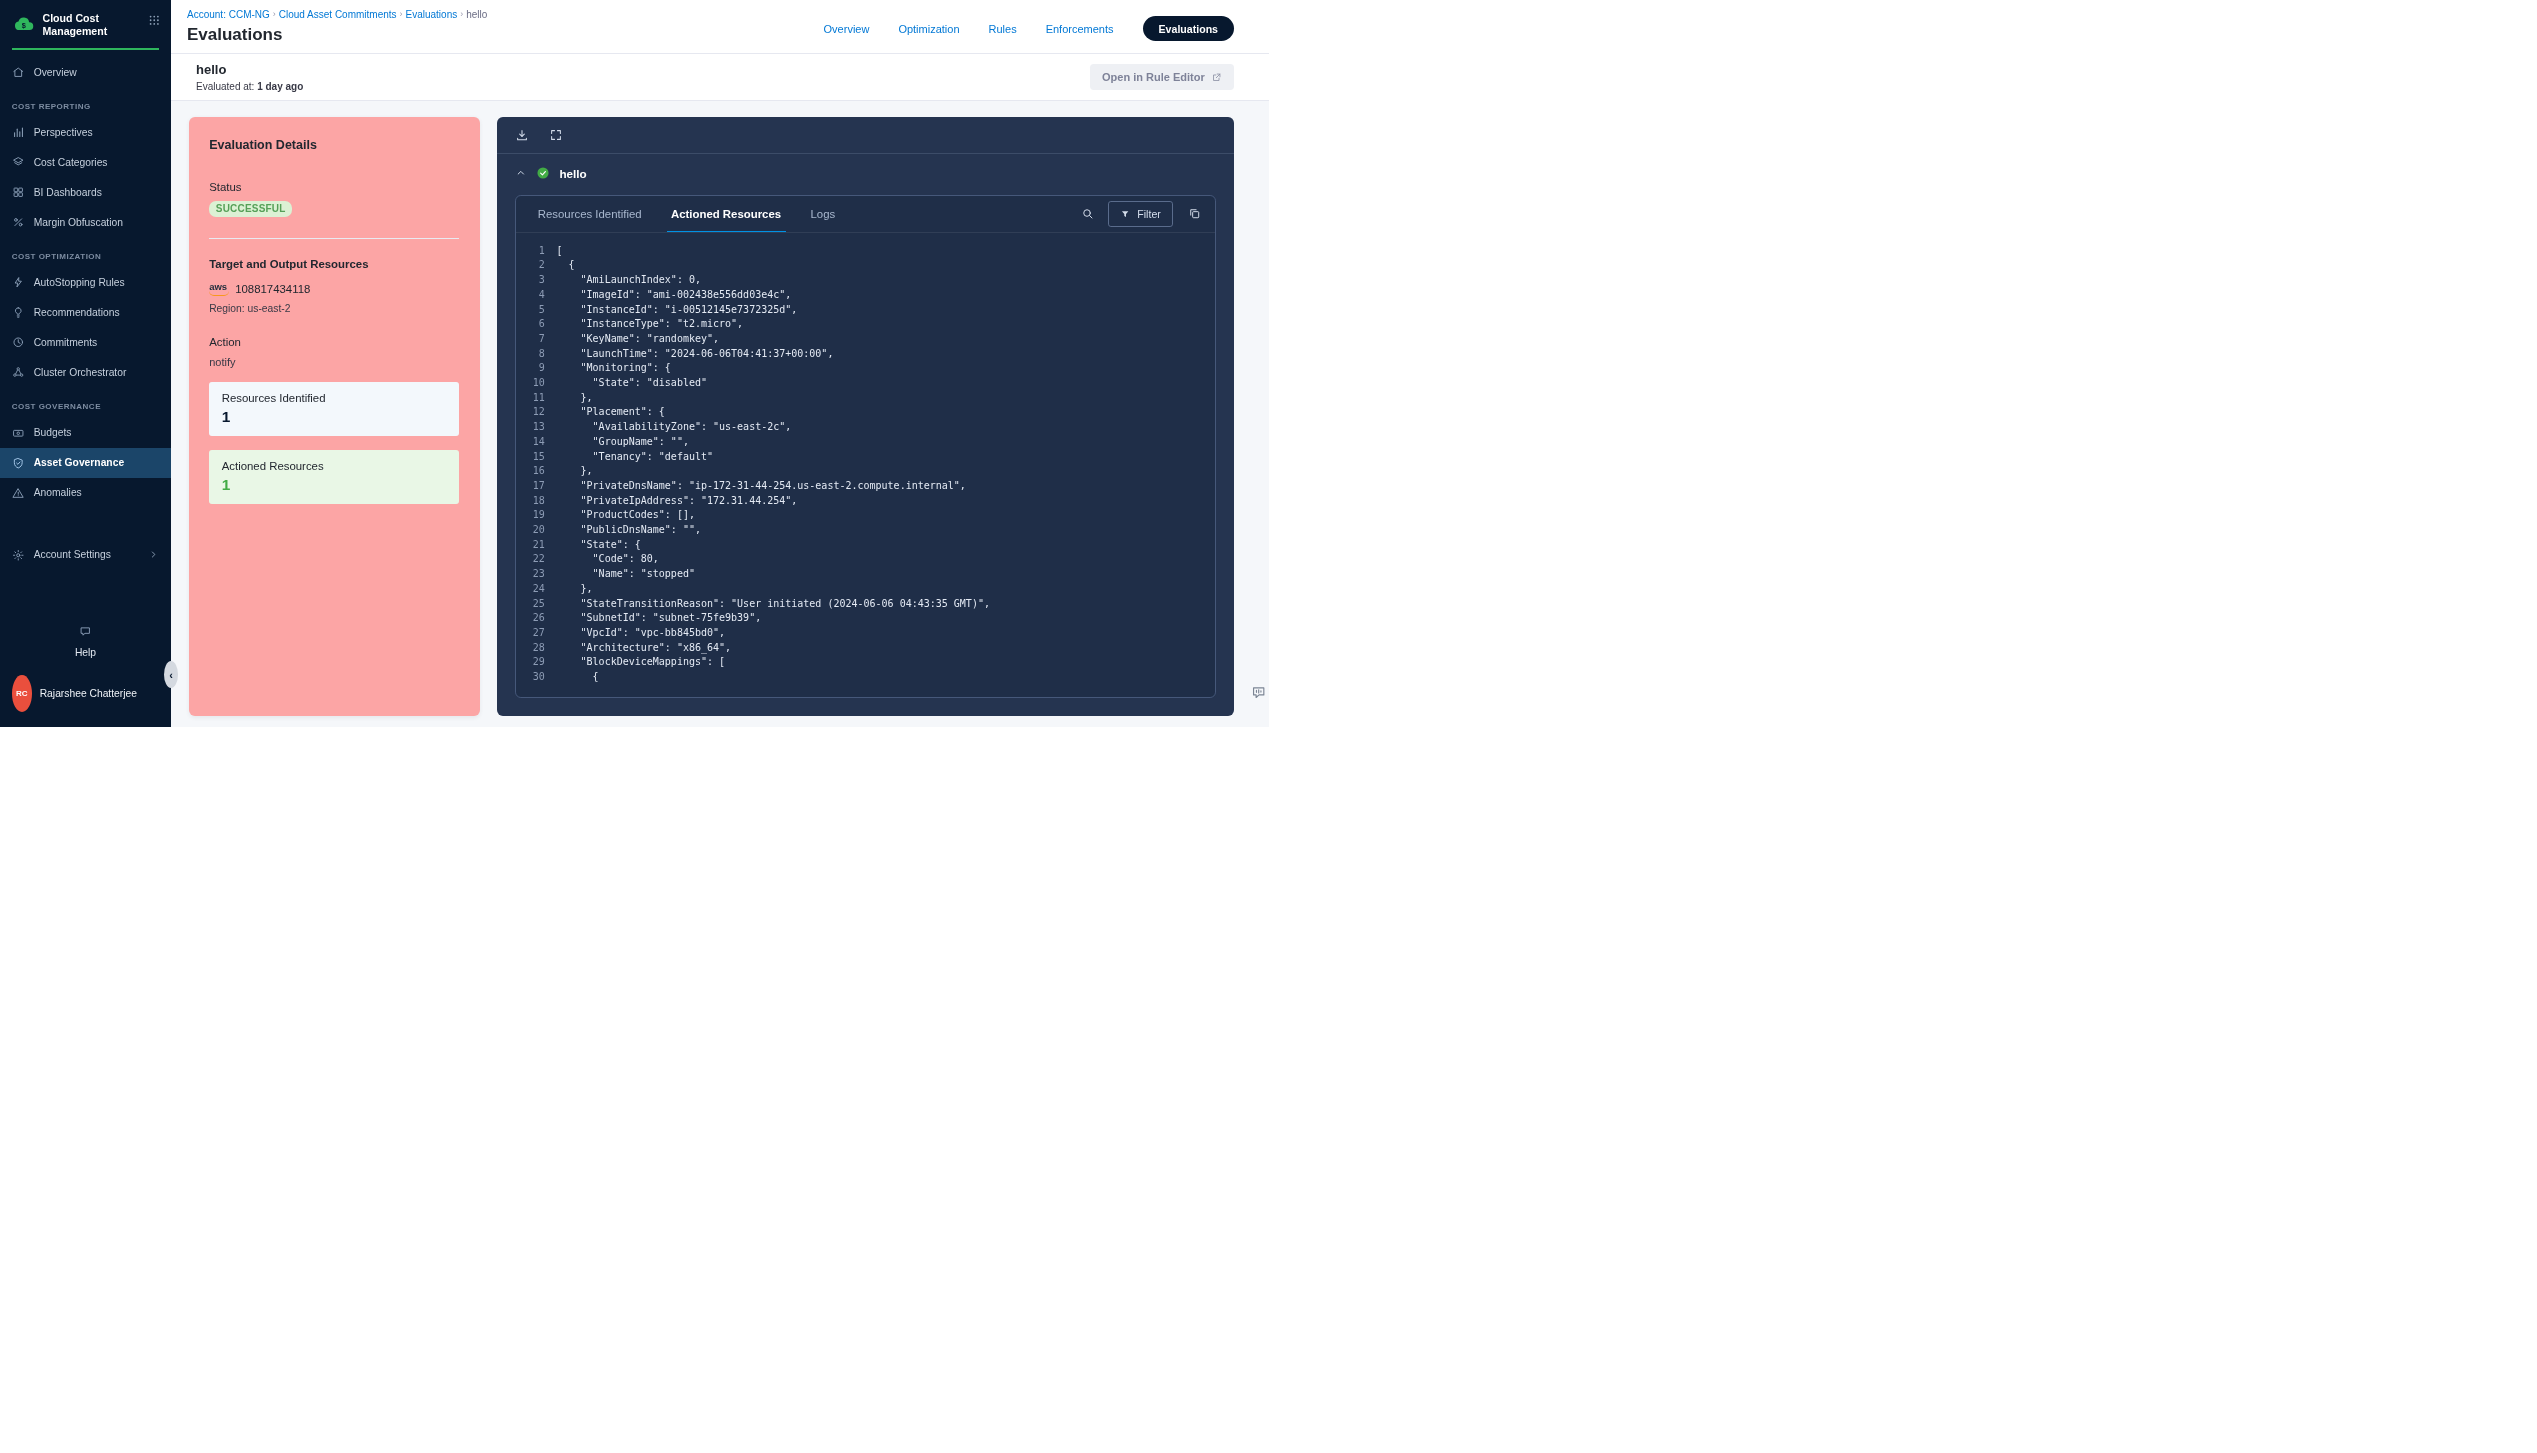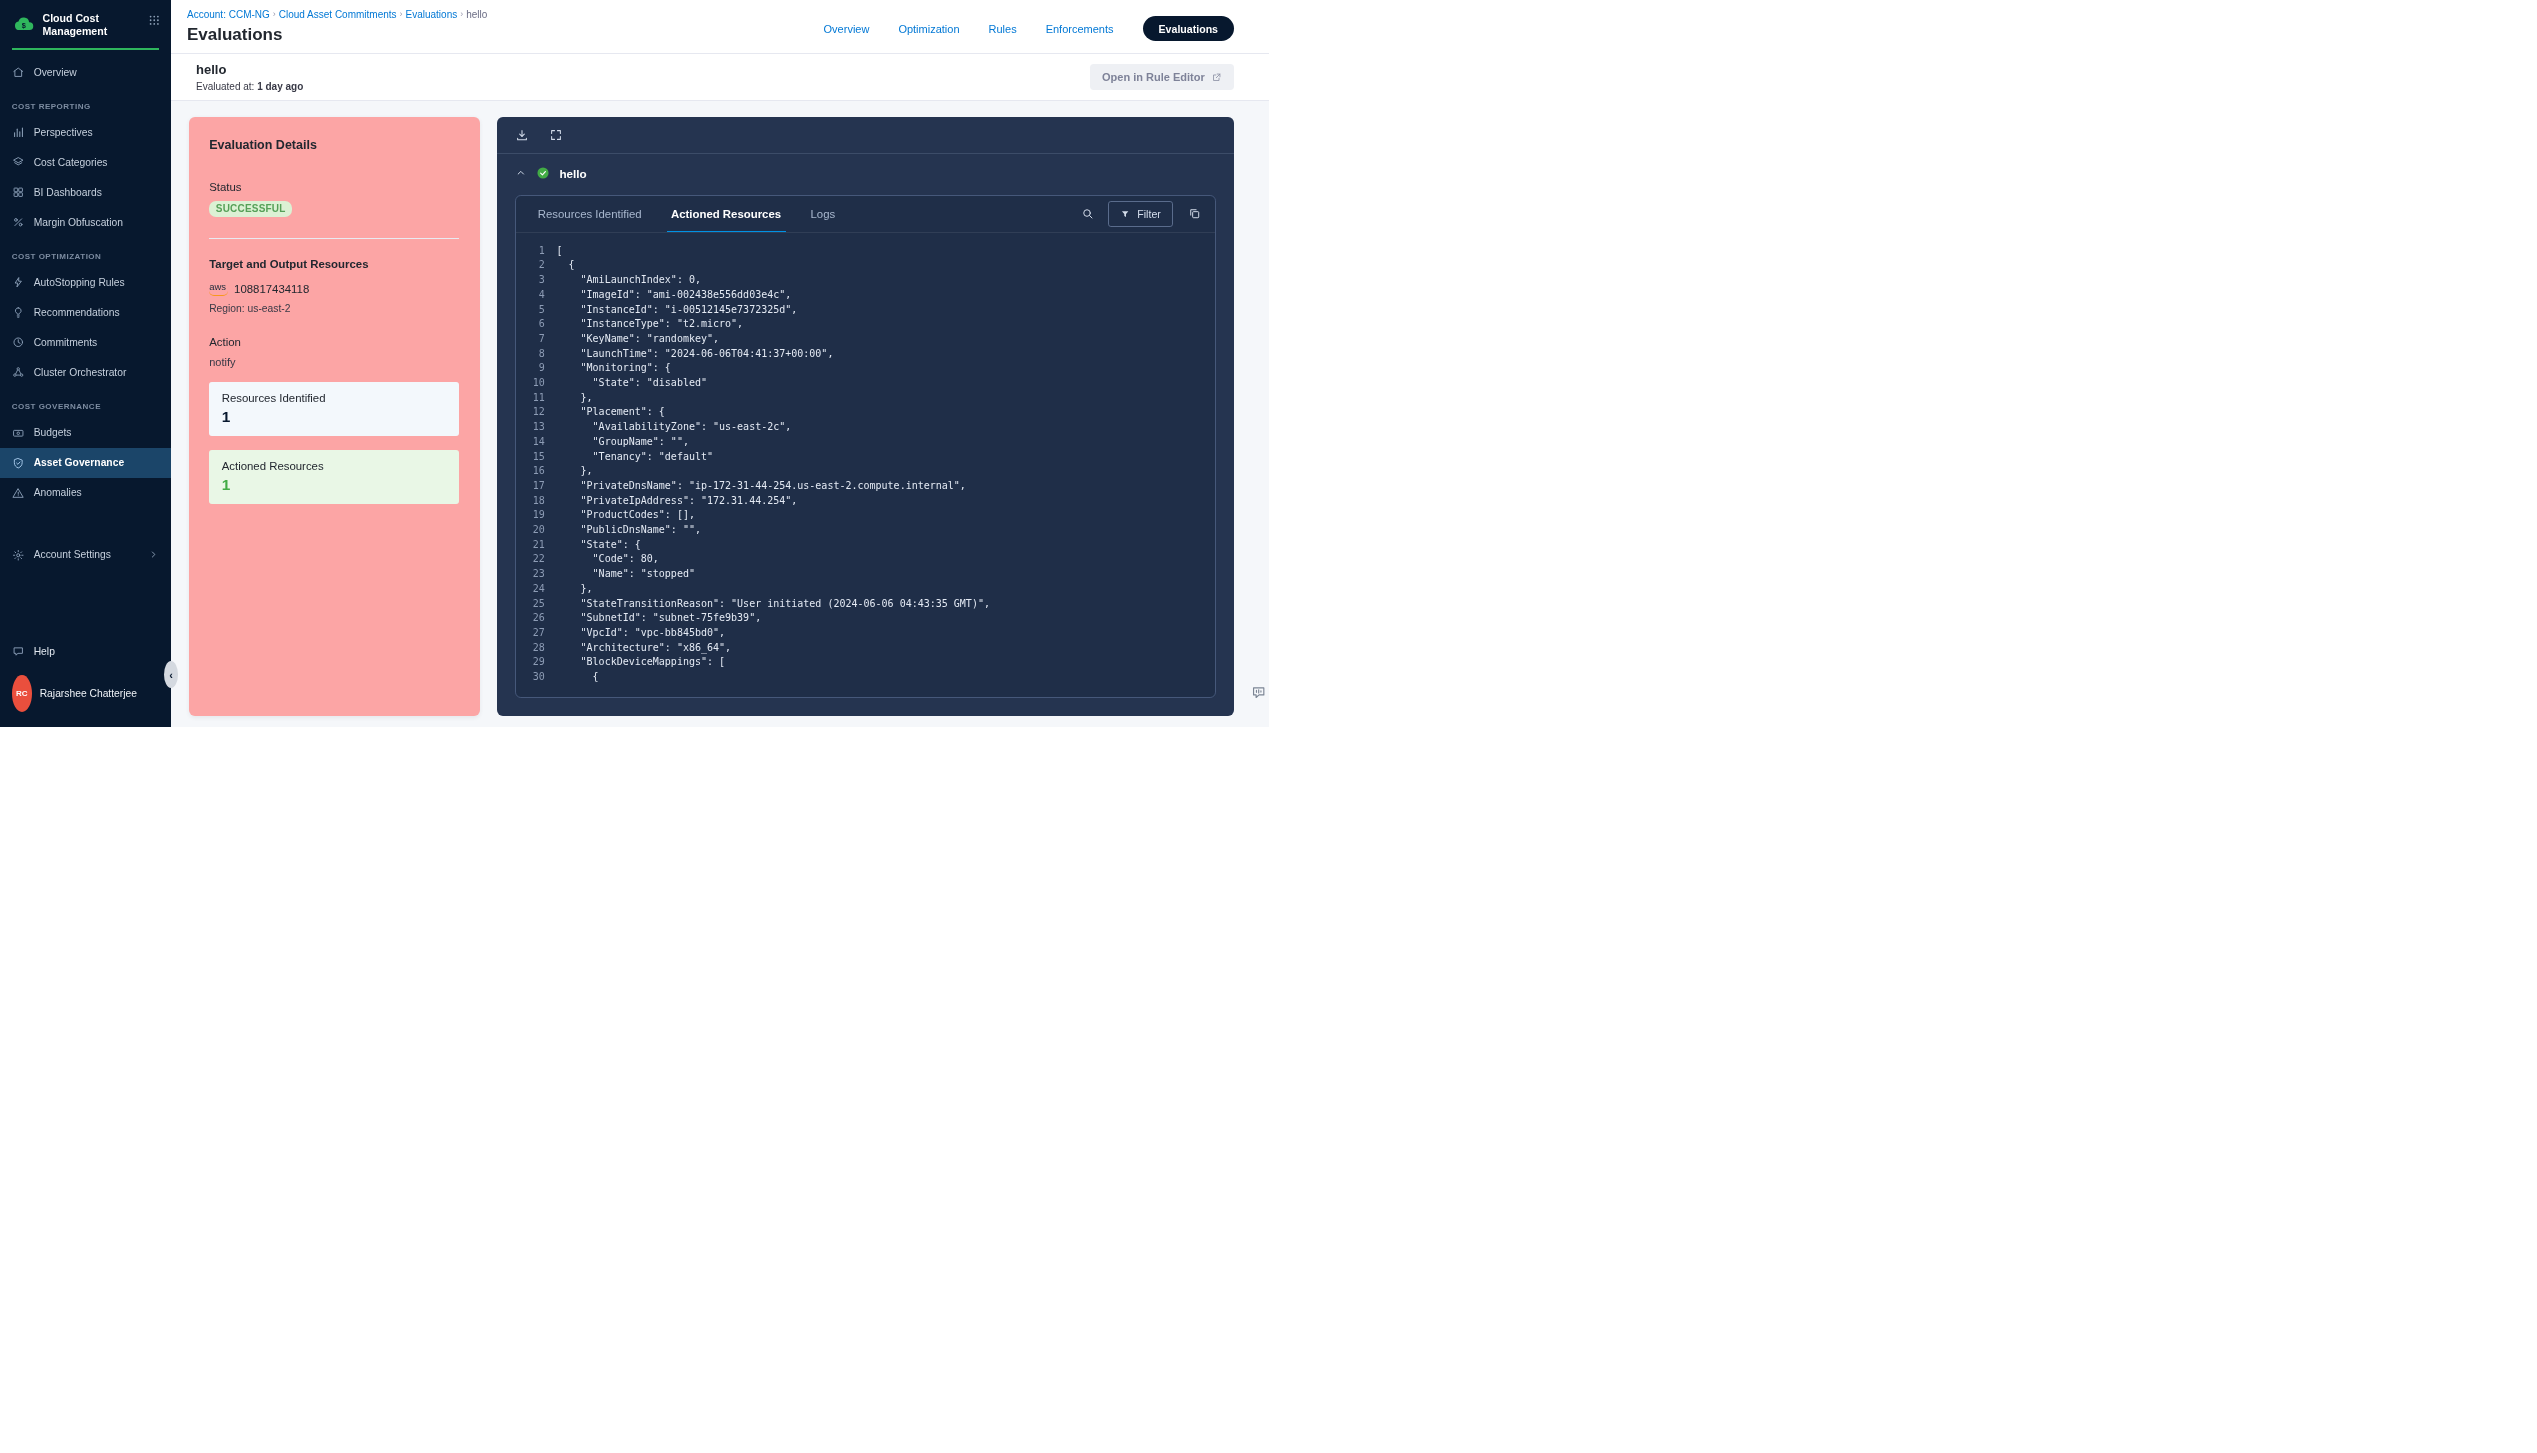--- a/index.html
+++ b/index.html
@@ -18,21 +18,21 @@
   .apps-btn { margin-left:auto; color:#8ea1b8; cursor:pointer; padding-top:2.2px; }
   .nav-scroll { flex:1; padding-top:7.3px; overflow:hidden; display:flex; flex-direction:column; }
   .nav-group-label { padding:14.7px 11.7px 6.6px; font-size:8px; font-weight:700; letter-spacing:0.5px; color:#7d8ca1; }
   .nav-item { display:flex; align-items:center; gap:9.5px; height:30px; padding:0 11.7px; font-size:10.3px; color:#c6d0dd; cursor:pointer; }
   .nav-item .icon { width:12.5px; height:12.5px; }
   .nav-item.active { background:#1b4569; color:#fff; font-weight:700; }
   .nav-item.active .icon { color:#a8cbec; }
   .nav-item .chev-right { margin-left:auto; color:#8ea1b8; }
   .account-settings { margin-top:32px; }
   .sidebar-bottom { padding:10.3px 11.7px 14.7px; }
-  .help-row { display:flex; align-items:center; gap:9.5px; font-size:10.3px; color:#e2e8f0; cursor:pointer; padding:4.4px 0; }
+  .help-row { display:flex; align-items:center; gap:9.5px; font-size:10.3px; color:#e2e8f0; cursor:pointer; padding:4.4px 0;flex-direction:column; }
   .user-row { display:flex; align-items:center; gap:8px; margin-top:13.2px; cursor:pointer; }
   .avatar { width:20px; height:37px; border-radius:50%; background:#ea4f3d; color:#fff; font-size:8px; font-weight:700; display:flex; align-items:center; justify-content:center; flex-shrink:0; }
   .user-name { font-size:10.3px; color:#eef2f7; }
   .collapse-handle { position:absolute; left:164px; top:661px; width:14px; height:27px; background:#d4d9e0; border-radius:50%; display:flex; align-items:center; justify-content:center; color:#07182e; cursor:pointer; z-index:5; font-size:11px; font-weight:700; }
 
   
   .main { flex:1; display:flex; flex-direction:column; background:#f5f7fa; min-width:0; }
   .topbar { background:#fff; border-bottom:0.7px solid #e6e8f0; height:54px; padding:8.8px 35px 0 16px; display:flex; align-items:flex-start; flex-shrink:0; }
   .breadcrumb { display:flex; gap:3px; font-size:10px; }
   .crumb { color:#0278d5; cursor:pointer; text-decoration:none; }
@@ -53,21 +53,21 @@
   .content { flex:1; display:flex; gap:17.6px; padding:16px 35px 11px 17.6px; min-height:0; }
 
   
   .details-card { width:291px; flex-shrink:0; background:#fca5a5; border-radius:5.9px; box-shadow:0 1.5px 4.4px rgba(40,41,61,.07); padding:20.6px 20.6px; overflow:hidden; }
   .card-title { font-size:12.5px; font-weight:700; }
   .field-label { font-size:11.4px; color:#22272f; margin-top:29px; }
   .badge-success { display:inline-block; margin-top:8px; background:#dcf1d4; color:#56a058; font-size:10px; font-weight:700; letter-spacing:0.2px; padding:2.9px 6.6px; border-radius:7px; }
   .card-divider { height:0.7px; background:#e8eaf1; margin:20.6px 0 19px; }
   .target-title { font-size:11.4px; font-weight:700; }
   .target-row { display:flex; align-items:center; gap:8px; margin-top:11.7px; font-size:11.4px; }
-  .aws-mark { font-size:9.5px; font-weight:400; color:#252f3e; position:relative; padding-bottom:3.7px; }
+  .aws-mark { font-size:9.5px; font-weight:700; color:#252f3e; position:relative; padding-bottom:3.7px; }
   .aws-mark::after { content:""; position:absolute; left:-0.7px; right:-2.2px; bottom:0; height:3.7px; border-bottom:1.5px solid #f7981d; border-radius:0 0 6.6px 6.6px; }
   .region { font-size:10.3px; color:#383946; margin-top:6.6px; }
   .action-label { font-size:11.4px; margin-top:22px; }
   .action-value { font-size:11px; color:#383946; margin-top:8px; }
   .stat { margin-top:14.7px; padding:9.5px 12.5px; border-radius:2.9px; }
   .stat.blue { background:#f3f8fc; }
   .stat.green { background:#e9f7e6; }
   .stat-label { font-size:11.4px; color:#22272f; }
   .stat-value { font-size:15.4px; font-weight:700; color:#07182e; margin-top:4.4px; }
   .stat.green .stat-value { color:#42ab45; }

